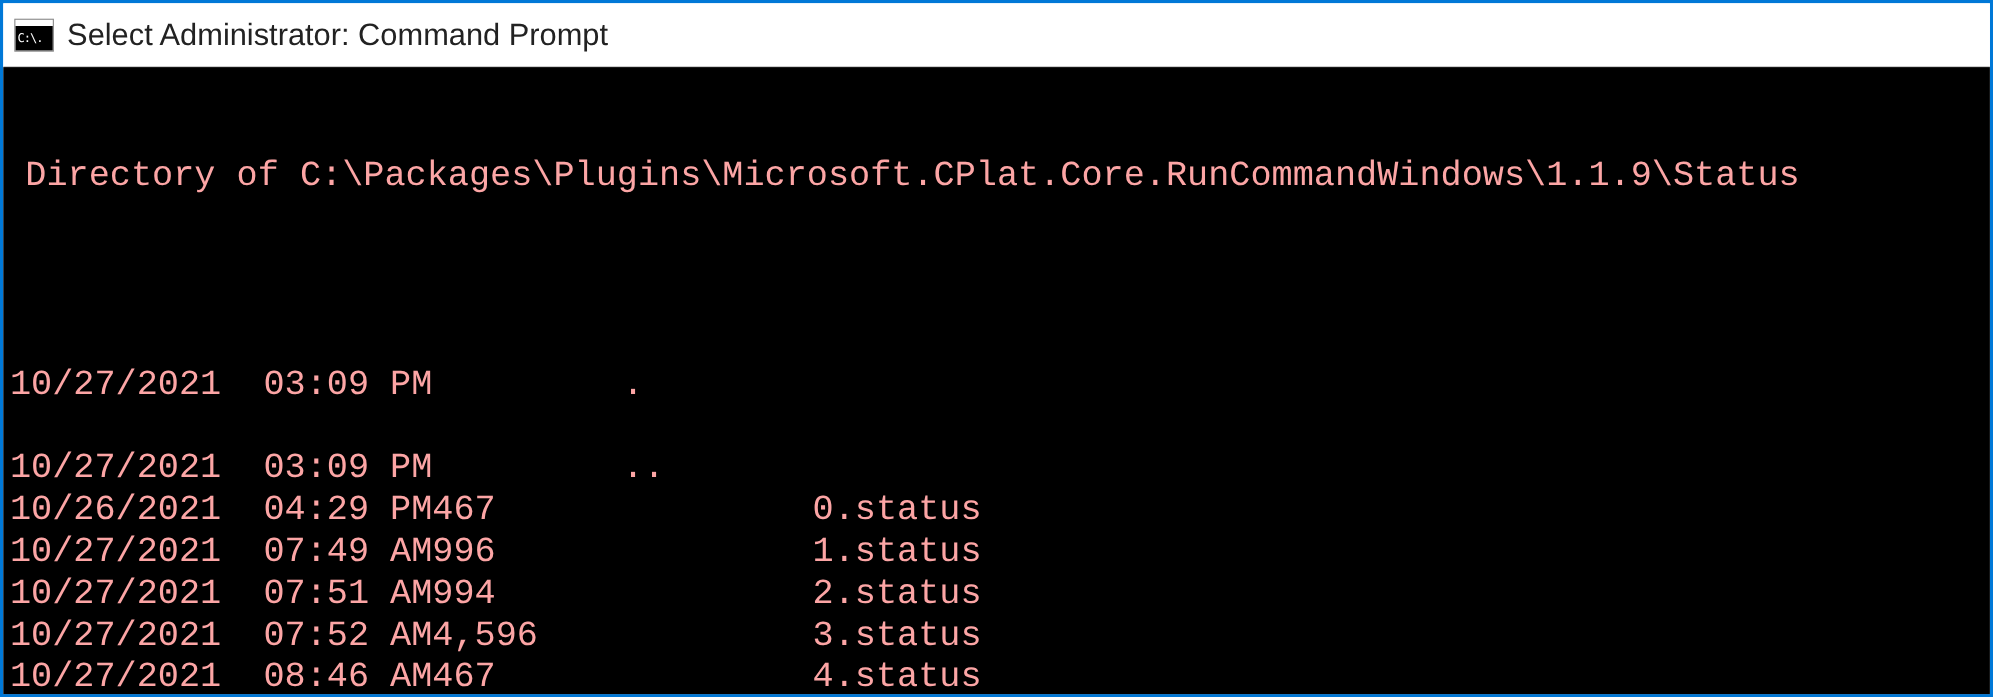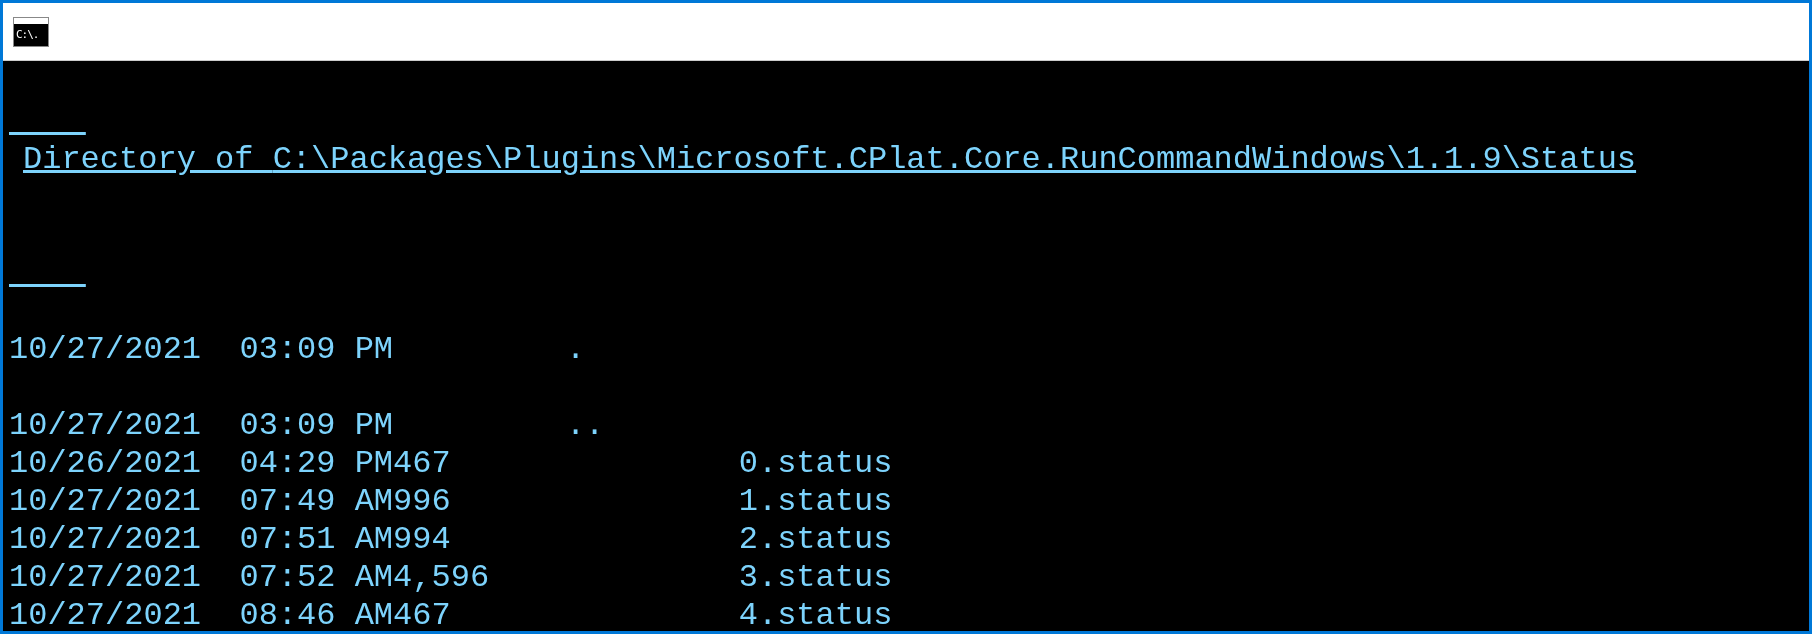--- a/index.html
+++ b/index.html
@@ -47,28 +47,27 @@
       letter-spacing: -1px;
     }
     .title-text {
       font-size: 28px;
       color: #222;
       font-weight: 400;
     }
     .terminal {
       flex: 1;
       background: #000;
-      color: #7dd3fc;
+      color: #fca5a5;
       font-family: Consolas, "Courier New", monospace;
       font-size: 32px;
       line-height: 38px;
       padding: 4px 6px 8px 6px;
       white-space: pre;
       overflow: hidden;
-      text-decoration: underline;
     }
     .dir-header {
       margin-bottom: 38px;
       margin-left: 14px;
     }
     .row {
       display: block;
     }
     .col-date { display:inline-block; width: 11ch; }
     .col-time { display:inline-block; width: 9ch; text-align:right; }
@@ -77,20 +76,21 @@
     .col-name { display:inline-block; }
   </style>
 </head>
 <body>
 
 <div class="window">
   <div class="titlebar">
     <div class="app-icon">
       <span class="app-icon-text">C:\.</span>
     </div>
+    <div class="title-text">Select Administrator: Command Prompt</div>
   </div>
 
   <div class="terminal">
     <div class="dir-header"><span>Directory of </span><span>C:\Packages\Plugins\Microsoft.CPlat.Core.RunCommandWindows\1.1.9\Status</span></div>
     <div id="entries"><div class="row"><span class="col-date">10/27/2021</span><span class="col-time">03:09 PM</span><span class="col-type">  <dir>         <span class="col-name">.</span></dir></span></div><div class="row"><span class="col-date">10/27/2021</span><span class="col-time">03:09 PM</span><span class="col-type">  <dir>         <span class="col-name">..</span></dir></span></div><div class="row"><span class="col-date">10/26/2021</span><span class="col-time">04:29 PM</span><span class="col-size">467</span><span class="col-name">0.status</span></div><div class="row"><span class="col-date">10/27/2021</span><span class="col-time">07:49 AM</span><span class="col-size">996</span><span class="col-name">1.status</span></div><div class="row"><span class="col-date">10/27/2021</span><span class="col-time">07:51 AM</span><span class="col-size">994</span><span class="col-name">2.status</span></div><div class="row"><span class="col-date">10/27/2021</span><span class="col-time">07:52 AM</span><span class="col-size">4,596</span><span class="col-name">3.status</span></div><div class="row"><span class="col-date">10/27/2021</span><span class="col-time">08:46 AM</span><span class="col-size">467</span><span class="col-name">4.status</span></div></div>
     
     
   </div>
 </div>
 

